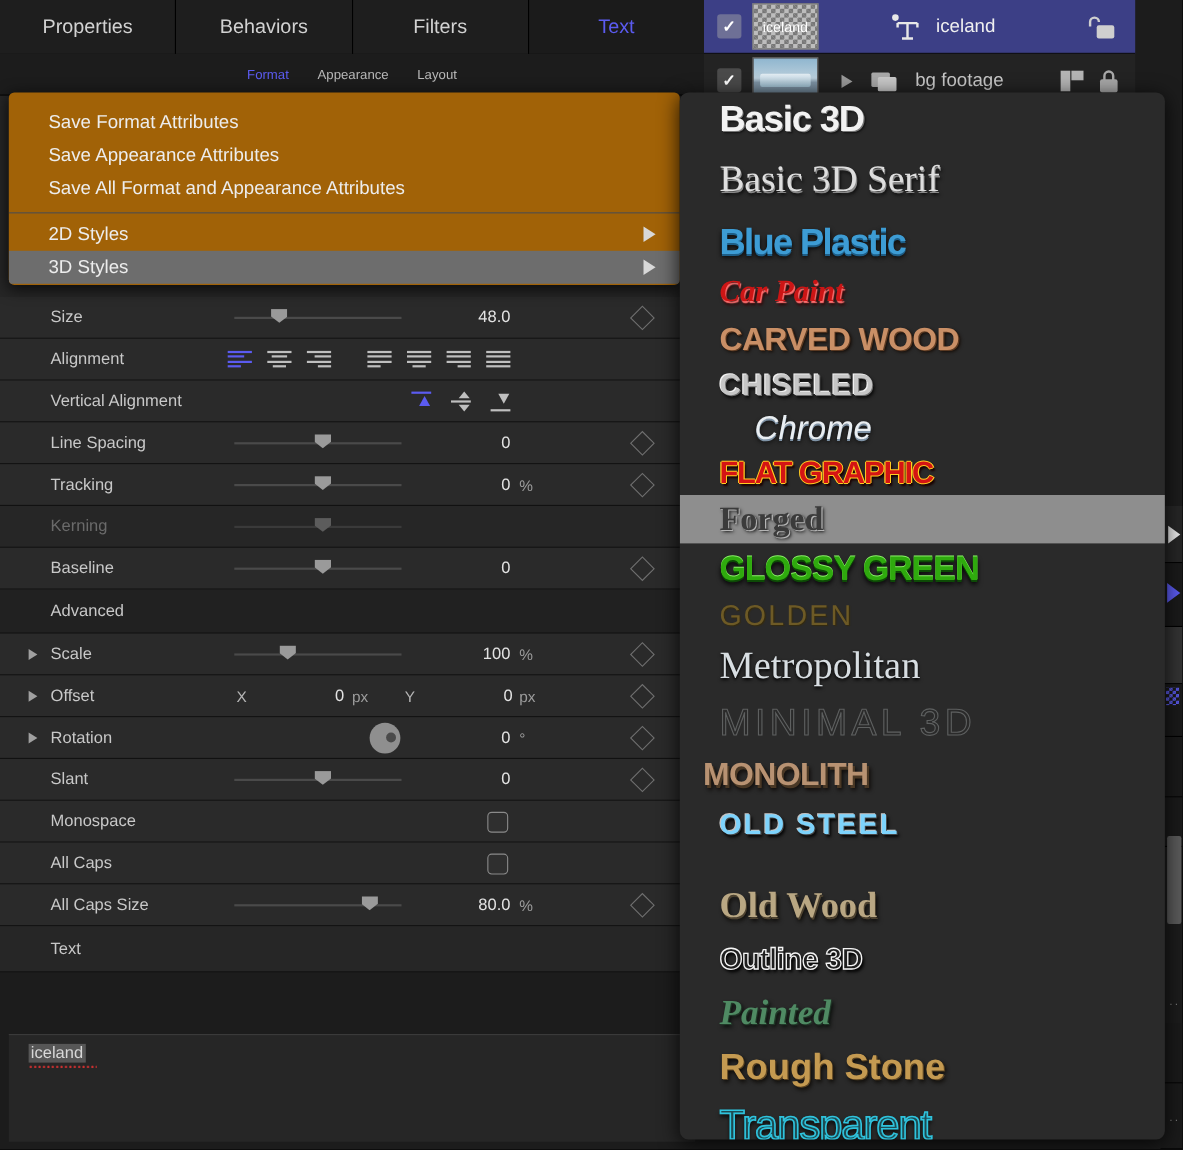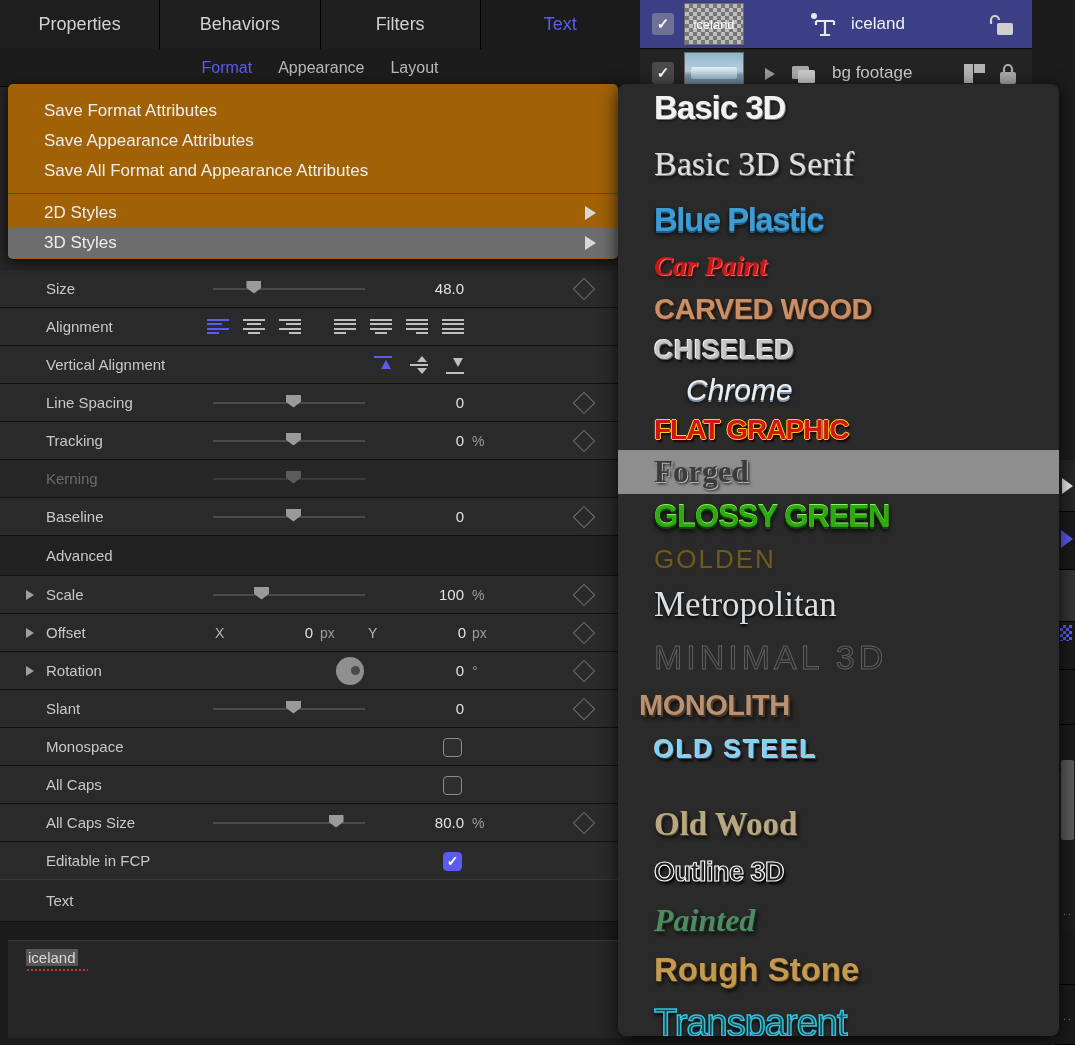--- a/index.html
+++ b/index.html
@@ -22,21 +22,21 @@
   .tabbar { position:absolute; left:0; top:0; width:640px; height:49px;
             background:#000; display:flex; }
   .tab { flex:1; height:49px; background:#1e1e1e; color:#d2d2d2;
          font-size:18px; display:flex; align-items:center; justify-content:center;
          border-right:1px solid #000; }
   .tab.active { color:#5b5bf0; background:#1b1b1b; border-right:none; }
 
   .subtabs { position:absolute; left:0; top:49px; width:640px; height:38px;
              background:#1c1c1c; display:flex; align-items:center;
              justify-content:center; gap:26px; border-bottom:1px solid #000; }
-  .subtab { font-size:16px; color:#b8b8b8; }
+  .subtab { font-size:12px; color:#b8b8b8; }
   .subtab.active { color:#5b5bf0; }
 
   
   .insp { position:absolute; left:0; top:87px; width:640px; }
   .row { position:relative; height:38px; border-bottom:1px solid #111;
          background:#2a2a2a; display:flex; align-items:center; }
   .row.alt { background:#262626; }
   .row.header { background:#212121; height:40px; }
   .row .lbl { position:absolute; left:46px; font-size:15px; color:#c8c8c8; }
   .row .lbl.dim { color:#6a6a6a; }
@@ -355,24 +355,20 @@
     <div class="row">
       <span class="lbl">All Caps Size</span>
       <div class="slider">
           <div class="thumb" style="left:76%"></div>
         </div>
       <span class="val" style="left:390px;width:74px;">80.0</span>
       <span class="unit" style="left:472px;">%</span>
       <div class="kf"></div>
     </div>
 
-    <div class="row" style="border-bottom:1px solid #3a3a3a;">
-      <span class="lbl">Editable in FCP</span>
-      <div class="chk on"></div>
-    </div>
 
     <div class="row header" style="height:42px;background:#262626;">
       <span class="textlabel">Text</span>
     </div>
   </div>
 
   <div class="textarea-box" style="top:940px;height:98px;">
     <span class="txtval">iceland</span>
     <span class="squig" style="top:27px;width:62px;"></span>
   </div>

